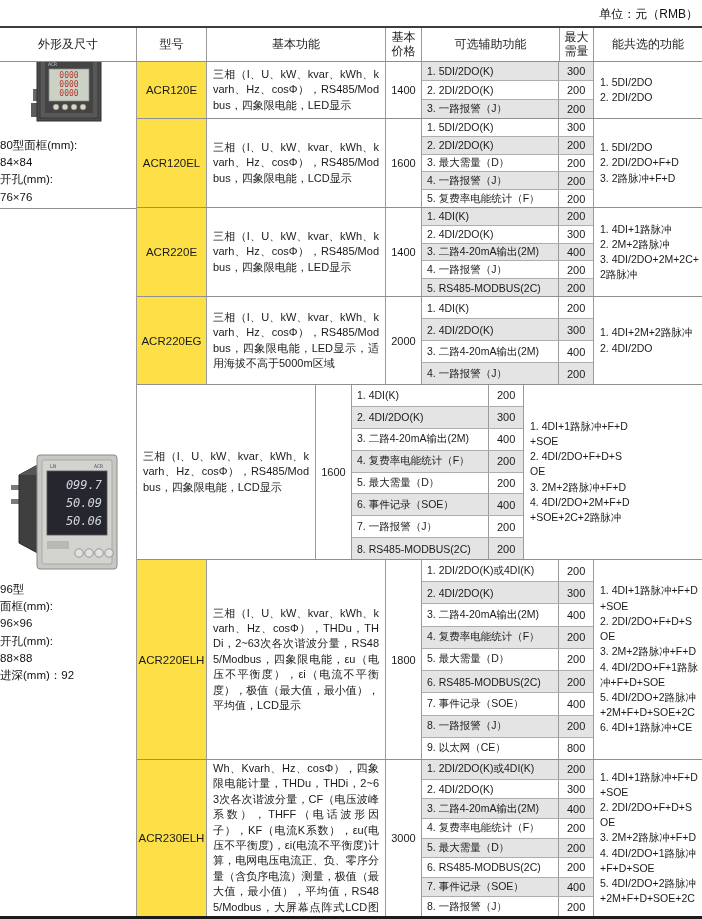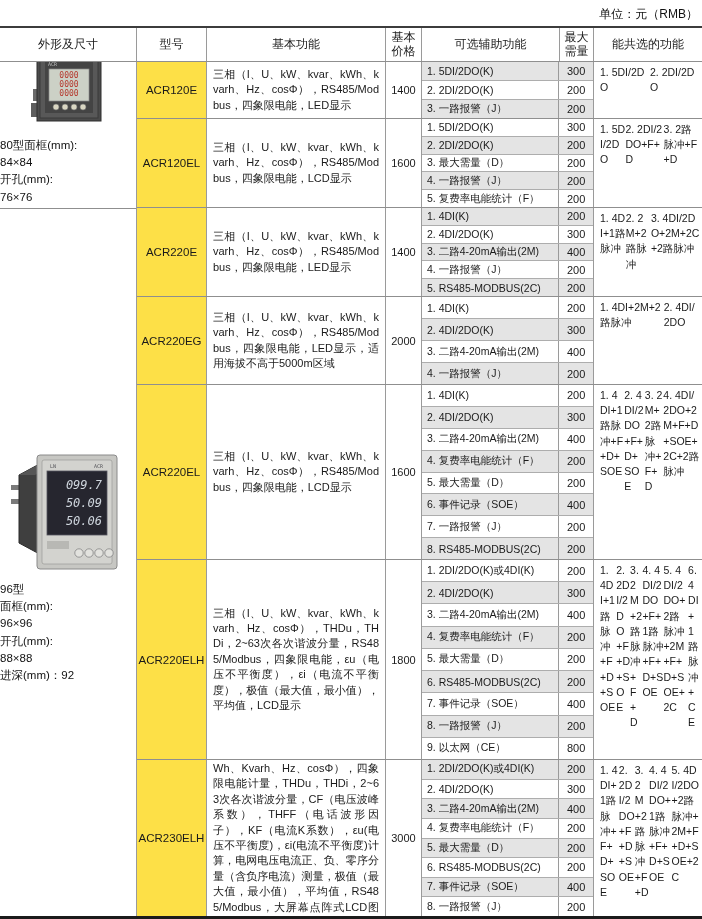--- a/index.html
+++ b/index.html
@@ -36,21 +36,21 @@
   .basic-text { font-size:11px; line-height:1.4; text-align:justify; text-align-last:left; word-break:break-all; }
   .price-cell { width:36px; border-right:1px solid #9a9a9a; display:flex; align-items:center;
                 justify-content:center; font-size:11px; }
   .opts-col { width:172px; border-right:1px solid #9a9a9a; display:flex; flex-direction:column; }
   .opt-row { display:flex; flex:1; border-bottom:1px solid #adadad; background:#fff; }
   .opt-row:last-child { border-bottom:none; }
   .opt-row.shaded { background:#e4e4e4; }
   .opt-label { width:138px; border-right:1px solid #9a9a9a; display:flex; align-items:center;
                font-size:10.5px; padding:1px 2px 1px 5px; overflow:hidden; white-space:nowrap; }
   .opt-price { width:34px; display:flex; align-items:center; justify-content:center; font-size:11px; }
-  .shared-cell { width:108px; display:flex; flex-direction:row; justify-content:center;
+  .shared-cell { width:108px; display:flex; flex-direction:column; justify-content:center;
                  padding:3px 2px 3px 6px; overflow:hidden; }
   .shared-item { font-size:10.5px; line-height:1.45; word-break:break-all; }
 
   svg text { font-family:"DejaVu Sans Mono","Liberation Mono",monospace; }
 </style>
 </head>
 <body>
 
 <div class="page">
   <div class="unit-note">单位：元（RMB）</div>
@@ -247,21 +247,20 @@
                 <div class="opt-label">4. 一路报警（J）</div>
                 <div class="opt-price">200</div>
               </div>
             </div>
             <div class="shared-cell">
               <div class="shared-item">1. 4DI+2M+2路脉冲</div>
               <div class="shared-item">2. 4DI/2DO</div>
             </div>
           </div>
           <div class="section" style="height: 175px;">
-            <div class="model-cell">ACR220EL</div>
             <div class="basic-cell">
               <div class="basic-text">三相（I、U、kW、kvar、kWh、kvarh、Hz、cosΦ），RS485/Modbus，四象限电能，LCD显示</div>
             </div>
             <div class="price-cell">1600</div>
             <div class="opts-col">
               <div class="opt-row">
                 <div class="opt-label">1. 4DI(K)</div>
                 <div class="opt-price">200</div>
               </div>
               <div class="opt-row shaded">

